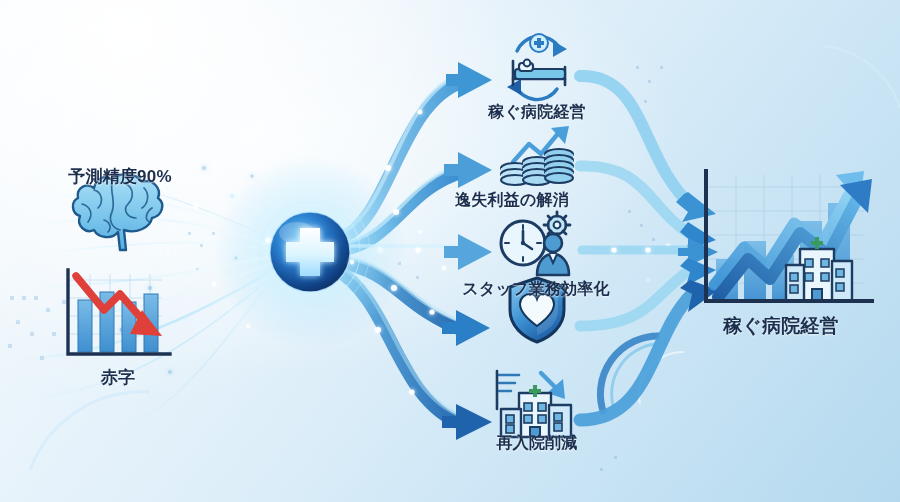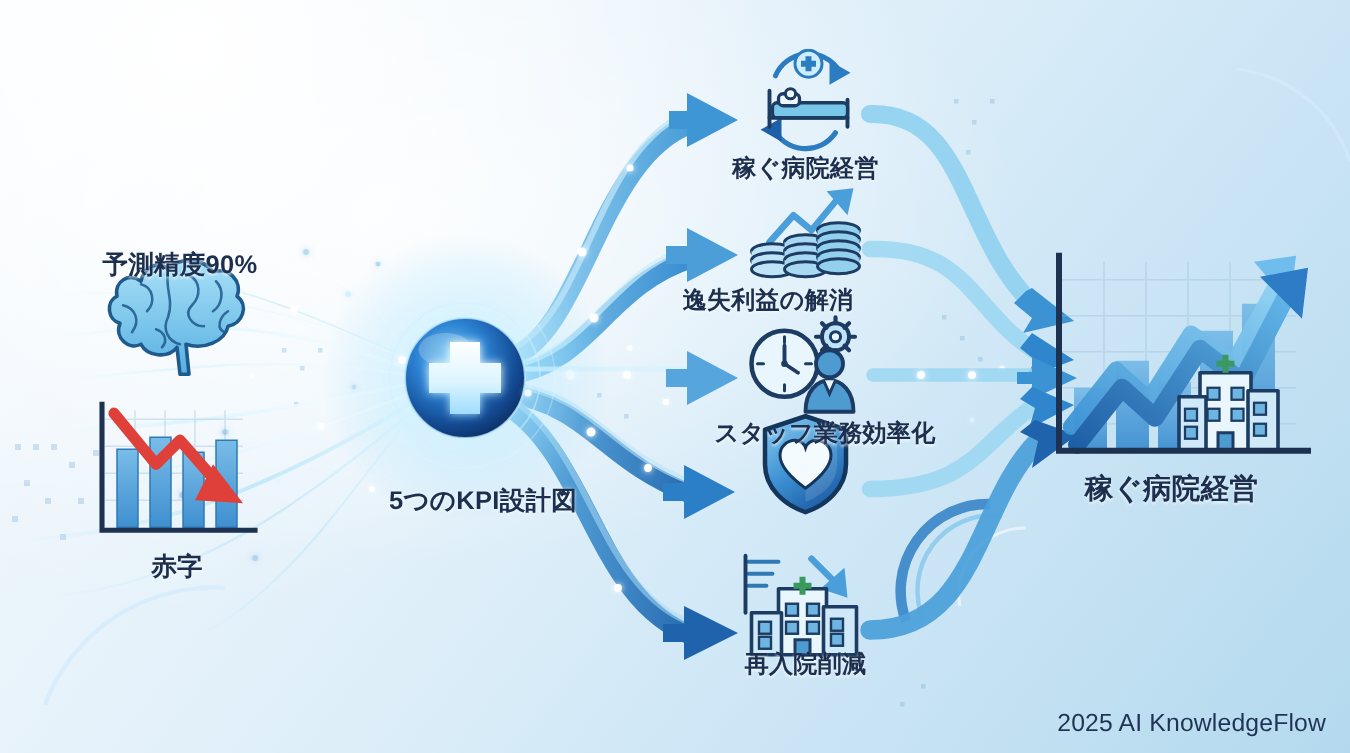--- a/index.html
+++ b/index.html
@@ -483,24 +483,22 @@
           <rect x="154" y="120" width="8" height="8"></rect>
       </g>
       <rect x="130" y="126" width="10" height="12" fill="#4e9bd2" stroke="#1c3c63" stroke-width="2"></rect>
       <path d="M24 8 V138 H190" fill="none" stroke="#1c3250" stroke-width="4" stroke-linecap="square"></path>
     </svg>
   </div>
 
   <div class="node-label small-label" style="left:120px; top:165px;">予測精度90%</div>
   <div class="node-label small-label" style="left:118px; top:366px;">赤字</div>
 
-  <div class="node-label hub-label" style="left:322px; top:322px;">5つのKPI設計図</div>
 
   <div class="node-label kpi-label" style="left:537px; top:102px;">稼ぐ病院経営</div>
   <div class="node-label kpi-label" style="left:512px; top:190px;">逸失利益の解消</div>
-  <div class="node-label kpi-label" style="left:550px; top:279px;text-align:center;">スタッフ業務効率化</div>
+  <div class="node-label kpi-label" style="left:536px; top:279px;text-align:center;">スタッフ業務効率化</div>
   <div class="node-label kpi-label" style="left:537px; top:433px;font-family:Liberation Mono, monospace;">再入院削減</div>
 
   <div class="node-label big-label" style="left:781px; top:313px;">稼ぐ病院経営</div>
 
-  <div class="footer-label">2025 AI KnowledgeFlow</div>
 
 </div>
 
 </body></html>

